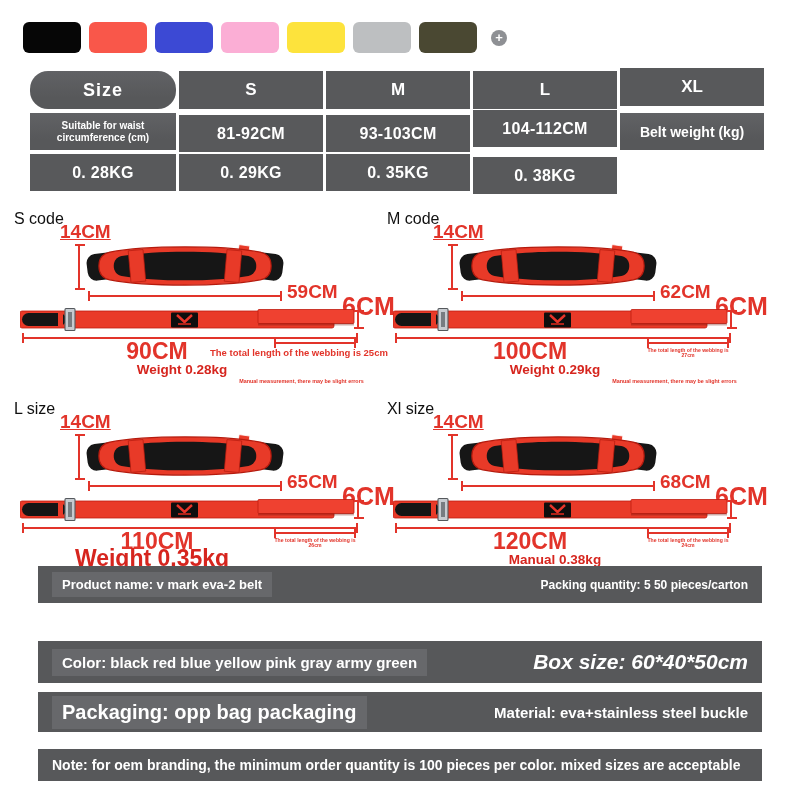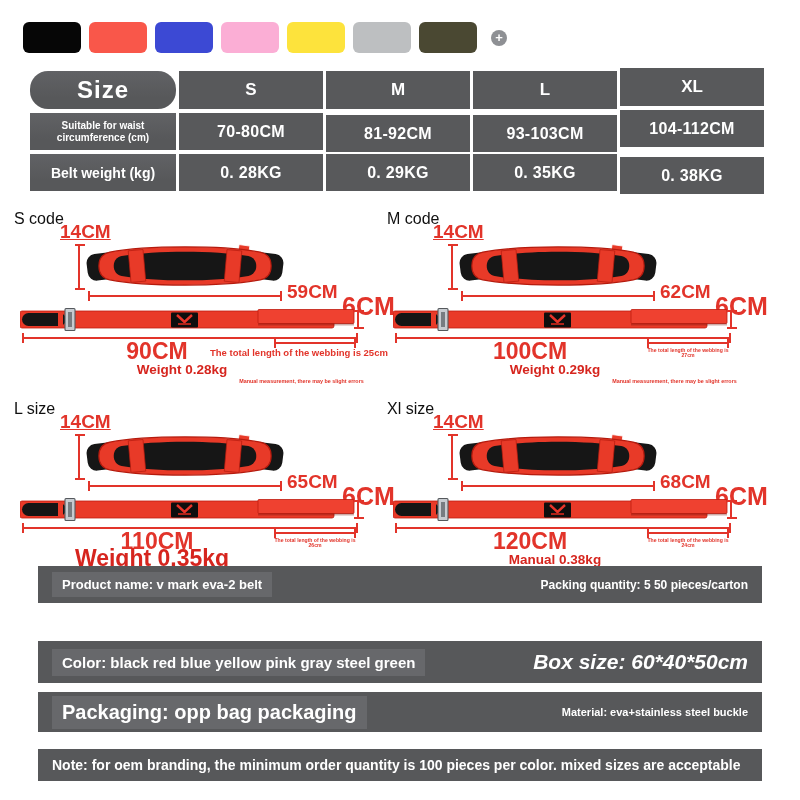--- a/index.html
+++ b/index.html
@@ -14,21 +14,21 @@
     width:16px; height:16px; border-radius:50%; background:#8e9094; color:#fff;
     font-size:13px; font-weight:bold; line-height:15px; text-align:center; margin-left:6px;
   }
   
   .size-table { position:absolute; left:30px; top:71px; width:734px;
     display:grid; grid-template-columns:146px 144px 144px 144px 144px;
     grid-template-rows:38px 37px 37px; gap:4px 3px; }
   .cell { background:#58595b; color:#fff; display:flex; flex-direction:column;
     align-items:center; justify-content:center; text-align:center; font-weight:bold; }
   .cell.lbl { background:linear-gradient(180deg,#616265 0%,#57585a 70%); }
-  .cell-size-title { font-size:24px; letter-spacing:1px;border-radius:18px; }
+  .cell-size-title { font-size:18px; letter-spacing:1px;border-radius:18px; }
   .cell-size { font-size:17px; }
   .cell-val { font-size:16px; letter-spacing:0.3px; }
   .lbl-small { font-size:10px; line-height:12px; }
   .lbl-med { font-size:14px; }
   .up3 { transform:translateY(-3px); } .dn2 { transform:translateY(2px); } .dn3 { transform:translateY(3px); }
   
   .diag { position:absolute; width:385px; height:188px; }
   #diag-s  { left:12px;  top:210px; }
   #diag-m  { left:385px; top:210px; }
   #diag-l  { left:12px;  top:400px; }
@@ -59,21 +59,21 @@
   .h-web   { left:262px; top:132px; width:82px; }
   .pad-svg   { position:absolute; left:74px; top:30px; width:198px; height:52px; }
   .strip-svg { position:absolute; left:8px;  top:95px; width:340px; height:30px; }
   
   .bar { position:absolute; left:38px; width:724px; background:#57585a; color:#fff;
     display:flex; align-items:center; justify-content:space-between;
     padding:0 14px; box-sizing:border-box; font-weight:bold; }
   .bar-hl { background:#67686b; padding:5px 10px; }
   #bar1 { top:566px; height:37px;gap:28px; } #bar1 .l { font-size:13px; } #bar1 .r { font-size:12px; }
   #bar2 { top:641px; height:42px; } #bar2 .l { font-size:15px; } #bar2 .r { font-size:21px;font-style:italic; }
-  #bar3 { top:692px; height:40px; } #bar3 .l { font-size:20px; } #bar3 .r { font-size:11px; }
+  #bar3 { top:692px; height:40px; } #bar3 .l { font-size:20px; } #bar3 .r { font-size:15px; }
   #bar4 { top:749px; height:32px; justify-content:flex-start; } #bar4 .l { font-size:14px; }
 </style>
 </head>
 <body>
 
 <svg width="0" height="0" style="position:absolute" aria-hidden="true">
   <defs>
     <symbol id="pad-shape" viewBox="0 0 200 52">
       <rect x="1" y="13" width="33" height="27" rx="9" fill="#161616" transform="rotate(-7 17 26)"></rect>
       <rect x="166" y="13" width="33" height="27" rx="9" fill="#161616" transform="rotate(7 183 26)"></rect>
@@ -115,21 +115,20 @@
     <div class="cell lbl cell-size-title">Size</div>
     <div class="cell cell-size">S</div>
     <div class="cell cell-size">M</div>
     <div class="cell cell-size">L</div>
     <div class="cell cell-size up3">XL</div>
 
     <div class="cell lbl lbl-small">
       <span>Suitable for waist</span>
       <span>circumference (cm)</span>
     </div>
-    <div class="cell cell-val">70-80CM</div>
     <div class="cell cell-val dn2">81-92CM</div>
     <div class="cell cell-val dn2">93-103CM</div>
     <div class="cell cell-val up3">104-112CM</div>
 
     <div class="cell lbl lbl-med">Belt weight (kg)</div>
     <div class="cell cell-val">0. 28KG</div>
     <div class="cell cell-val">0. 29KG</div>
     <div class="cell cell-val">0. 35KG</div>
     <div class="cell cell-val dn3">0. 38KG</div>
   </div>
@@ -220,21 +219,21 @@
     <div class="t-web rd">The total length of the webbing is 24cm</div>
     <div class="t-weight">Manual 0.38kg</div>
     <div class="t-manual rd">Manual measurement, there may be slight errors</div>
   </div>
 
   <div class="bar" id="bar1">
     <span class="l bar-hl">Product name: v mark eva-2 belt</span>
     <span class="r">Packing quantity: 5 50 pieces/carton</span>
   </div>
   <div class="bar" id="bar2">
-    <span class="l bar-hl">Color: black red blue yellow pink gray steel green</span>
+    <span class="l bar-hl">Color: black red blue yellow pink gray army green</span>
     <span class="r">Box size: 60*40*50cm</span>
   </div>
   <div class="bar" id="bar3">
     <span class="l bar-hl">Packaging: opp bag packaging</span>
     <span class="r">Material: eva+stainless steel buckle</span>
   </div>
   <div class="bar" id="bar4">
     <span class="l">Note: for oem branding, the minimum order quantity is 100 pieces per color. mixed sizes are acceptable</span>
   </div>
 

